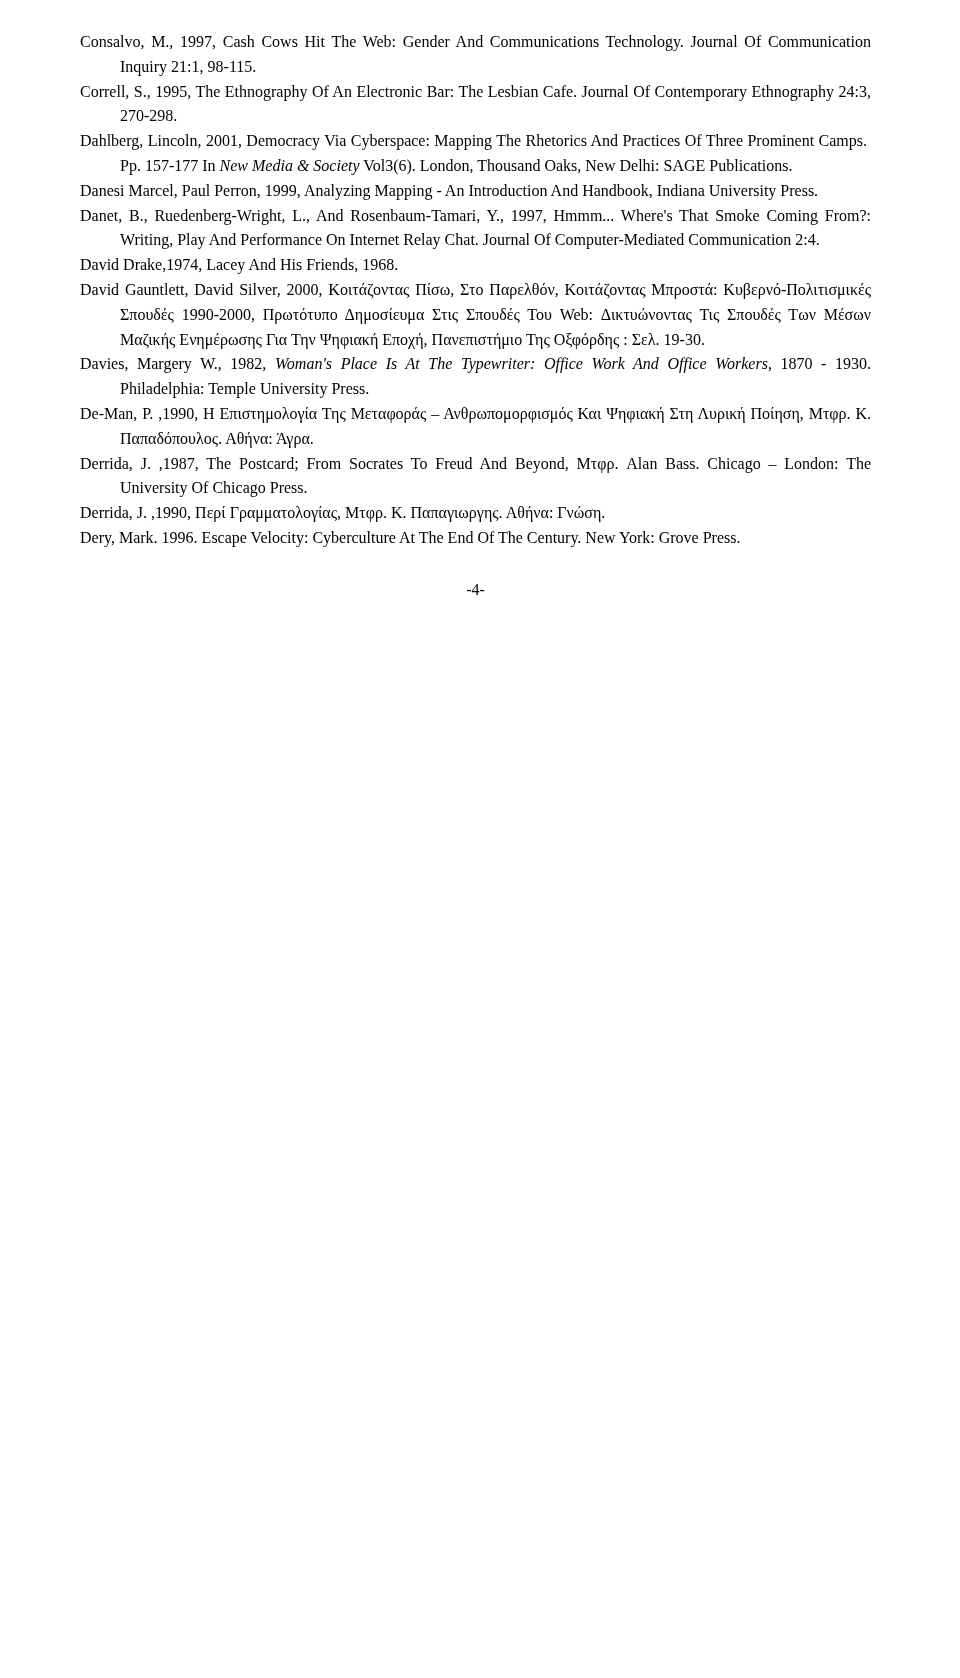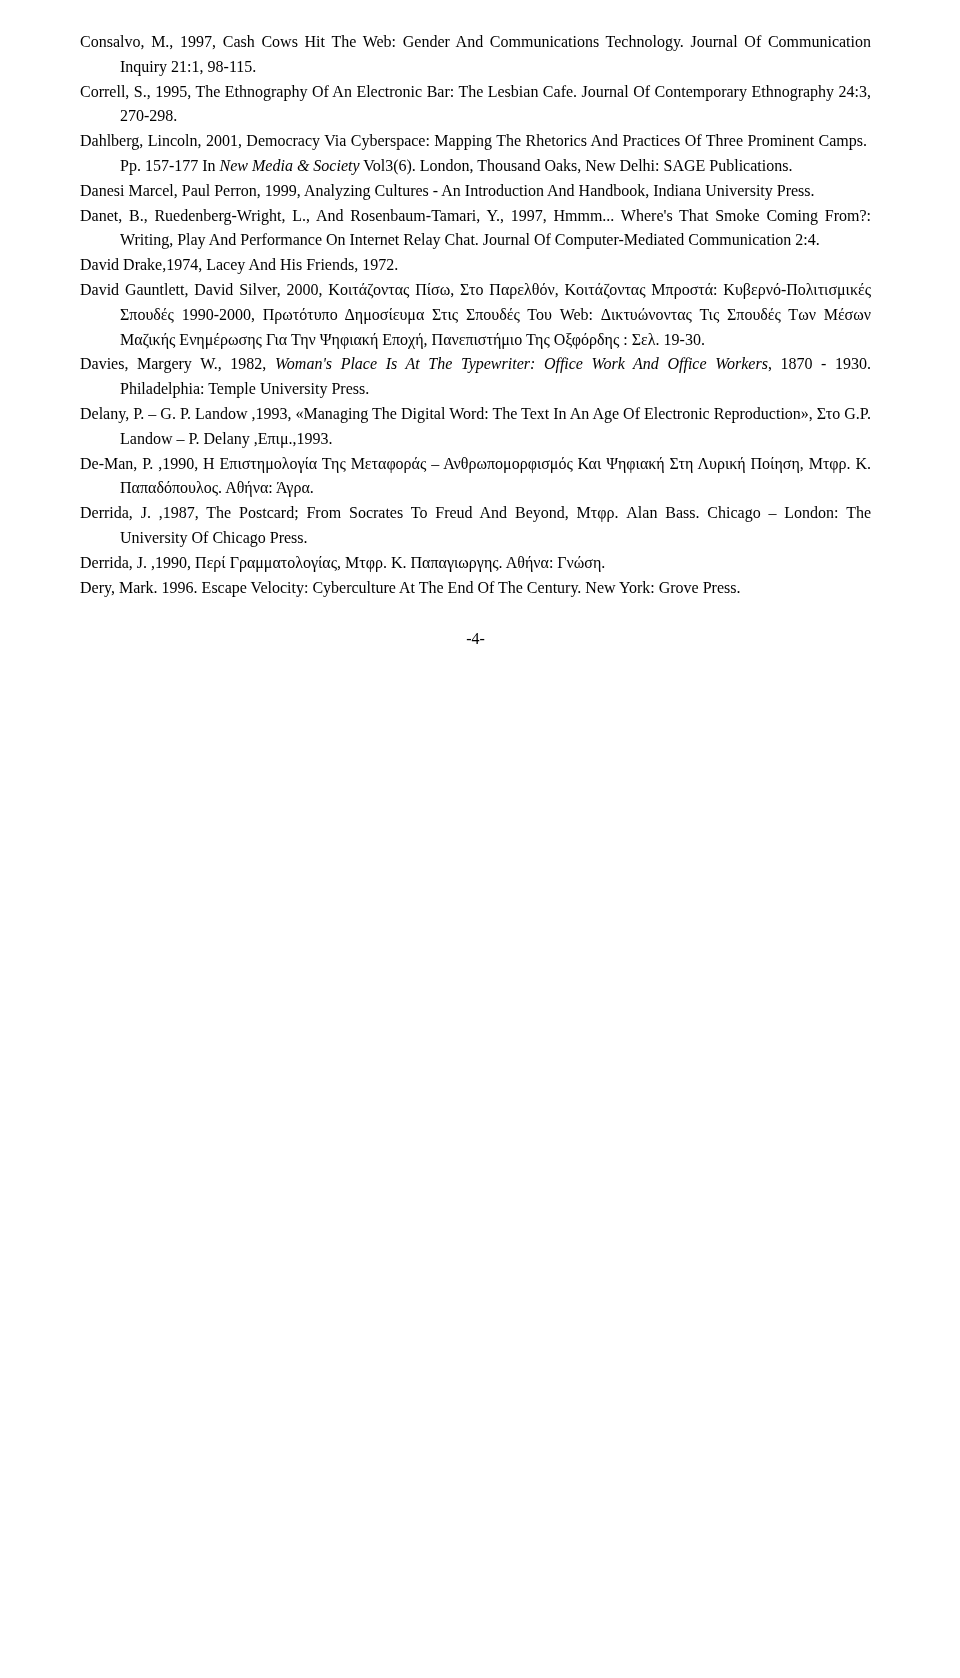--- a/index.html
+++ b/index.html
@@ -60,43 +60,40 @@
 
     <div class="reference-entry">
       <span>Correll, S., 1995, The Ethnography Of An Electronic Bar: The Lesbian Cafe. Journal Of Contemporary Ethnography 24:3, 270-298.</span>
     </div>
 
     <div class="reference-entry">
       <span>Dahlberg, Lincoln, 2001, Democracy Via Cyberspace: Mapping The Rhetorics And Practices Of Three Prominent Camps.&nbsp; Pp. 157-177 In </span><span class="italic">New Media &amp; Society</span><span> Vol3(6). London, Thousand Oaks, New Delhi: SAGE Publications.</span>
     </div>
 
     <div class="reference-entry">
-      <span>Danesi Marcel, Paul Perron, 1999, Analyzing Cultures - An Introduction And Handbook, Indiana University Press.</span>
+      <span>Danesi Marcel, Paul Perron, 1999, Analyzing Mapping - An Introduction And Handbook, Indiana University Press.</span>
     </div>
 
     <div class="reference-entry">
       <span>Danet, B., Ruedenberg-Wright, L., And Rosenbaum-Tamari, Y., 1997, Hmmm... Where's That Smoke Coming From?: Writing, Play And Performance On Internet Relay Chat. Journal Of Computer-Mediated Communication 2:4.</span>
     </div>
 
     <div class="reference-entry">
-      <span>David Drake,1974, Lacey And His Friends, 1972.</span>
+      <span>David Drake,1974, Lacey And His Friends, 1968.</span>
     </div>
 
     <div class="reference-entry">
       <span>David Gauntlett, David Silver, 2000, Κοιτάζοντας Πίσω, Στο Παρελθόν, Κοιτάζοντας Μπροστά: Κυβερνό-Πολιτισμικές Σπουδές 1990-2000, Πρωτότυπο Δημοσίευμα Στις Σπουδές Του Web: Δικτυώνοντας Τις Σπουδές Των Μέσων Μαζικής Ενημέρωσης Για Την Ψηφιακή Εποχή, Πανεπιστήμιο Της Οξφόρδης : Σελ. 19-30.</span>
     </div>
 
     <div class="reference-entry">
       <span>Davies, Margery W., 1982, </span><span class="italic">Woman's Place Is At The Typewriter: Office Work And Office Workers</span><span>, 1870 - 1930. Philadelphia: Temple University Press.</span>
     </div>
 
 
-    <div class="reference-entry">
-      <span>Delany, P. – G. P. Landow ,1993, «Managing The Digital Word: The Text In An Age Of Electronic Reproduction», Στο G.P. Landow – P. Delany ,Επιμ.,1993.</span>
-    </div>
 
 
     <div class="reference-entry">
       <span>De-Man, P. ,1990, Η Επιστημολογία Της Μεταφοράς – Ανθρωπομορφισμός Και Ψηφιακή Στη Λυρική Ποίηση, Μτφρ. Κ. Παπαδόπουλος. Αθήνα: Άγρα.</span>
     </div>
 
     <div class="reference-entry">
       <span>Derrida, J. ,1987, The Postcard;  From Socrates To Freud And Beyond, Μτφρ. Alan Bass. Chicago – London: The University Of Chicago Press.</span>
     </div>
 

